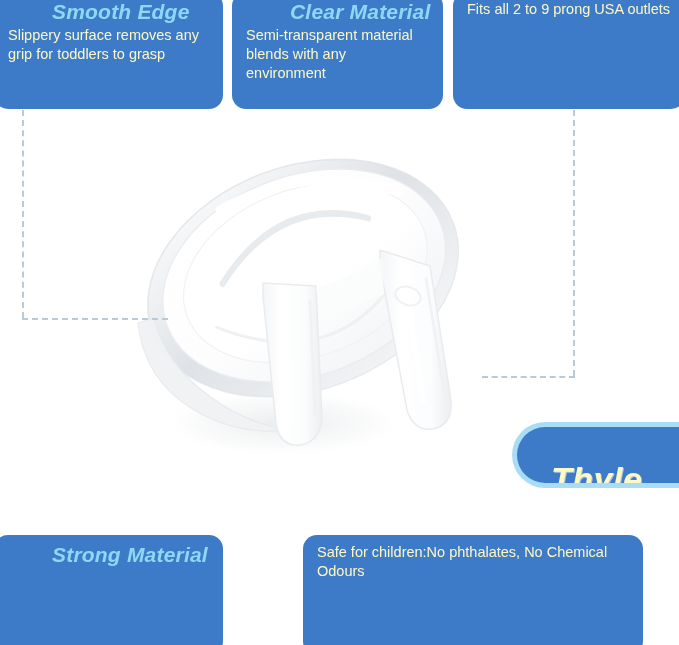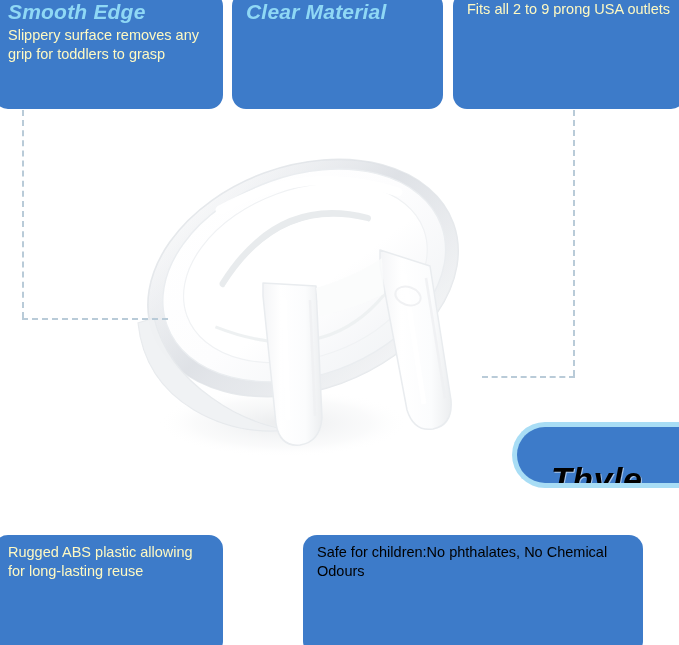--- a/index.html
+++ b/index.html
@@ -27,28 +27,29 @@
   }
   .card-title {
     font-size: 21px;
     font-weight: bold;
     font-style: italic;
     color: #8fd8f5;
     line-height: 1.15;
     letter-spacing: 0.2px;
     margin-bottom: 2px;
     white-space: nowrap;
+    margin-left: 44px;
   }
   .card-body {
     font-size: 14.5px;
     color: #fef9c3;
     line-height: 1.32;
   }
   .card-body.muted {
-    color: #000000;
+    color: #fef9c3;
   }
 
   
   #card-smooth-edge   { left: -6px;  top: -8px;  width: 229px; height: 117px; }
   #card-clear-material{ left: 232px; top: -8px;  width: 211px; height: 117px; }
   #card-usa-prongs    { left: 453px; top: -8px;  width: 232px; height: 117px; }
   
   #card-strong-material { left: -6px;  top: 535px; width: 229px; height: 120px; }
   #card-safe-premium    { left: 303px; top: 535px; width: 340px; height: 120px; }
 
@@ -84,21 +85,21 @@
     border-radius: 34px 0 0 34px;
     display: flex;
     align-items: center;
     padding-left: 34px;
     overflow: hidden;
   }
   #brand-badge .brand-text {
     font-size: 34px;
     font-weight: bold;
     font-style: italic;
-    color: #000000;
+    color: #fef9c3;
     letter-spacing: 0.5px;
     text-shadow: 1px 1px 0 rgba(255,255,255,0.55);
     white-space: nowrap;
     margin-top: 48px;
   }
 
   
   #product-image {
     position: absolute;
     left: 108px;
@@ -196,28 +197,29 @@
   <div class="dash-v" id="connector-right-vertical"></div>
   <div class="dash-h" id="connector-right-horizontal"></div>
 
   <div class="card" id="card-smooth-edge">
     <div class="card-title">Smooth Edge</div>
     <div class="card-body">Slippery surface removes any grip for toddlers to grasp</div>
   </div>
 
   <div class="card" id="card-clear-material">
     <div class="card-title">Clear Material</div>
+    <div class="card-body">Semi-transparent material blends with any environment</div>
   </div>
 
   <div class="card" id="card-usa-prongs">
     <div class="card-body">Fits all 2 to 9 prong USA outlets</div>
   </div>
 
   <div class="card" id="card-strong-material">
-    <div class="card-body">Rugged ABS plastic allowing for long-lasting reuse</div>
+    <div class="card-title">Strong Material</div>
   </div>
 
   <div class="card" id="card-safe-premium">
     <div class="card-body muted">Safe for children:No phthalates, No Chemical Odours</div>
   </div>
 
   <div id="brand-badge">
     <span class="brand-text">Thyle</span>
   </div>
 

